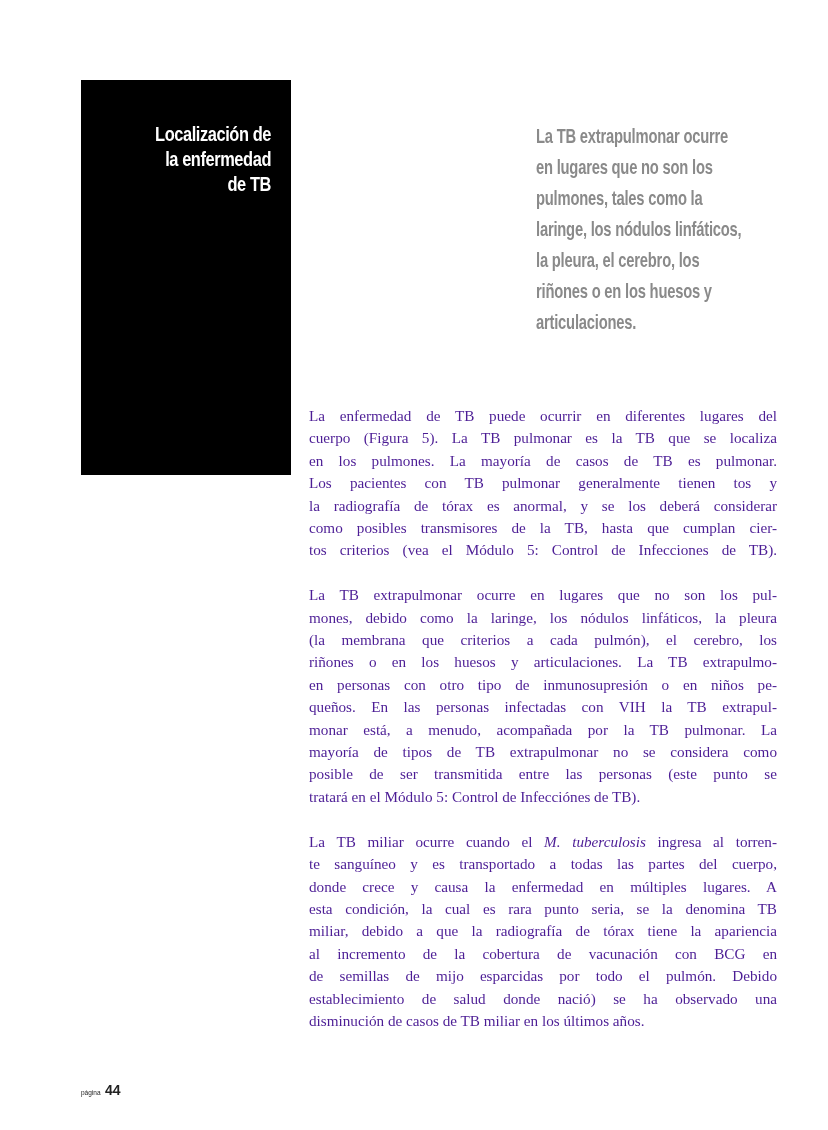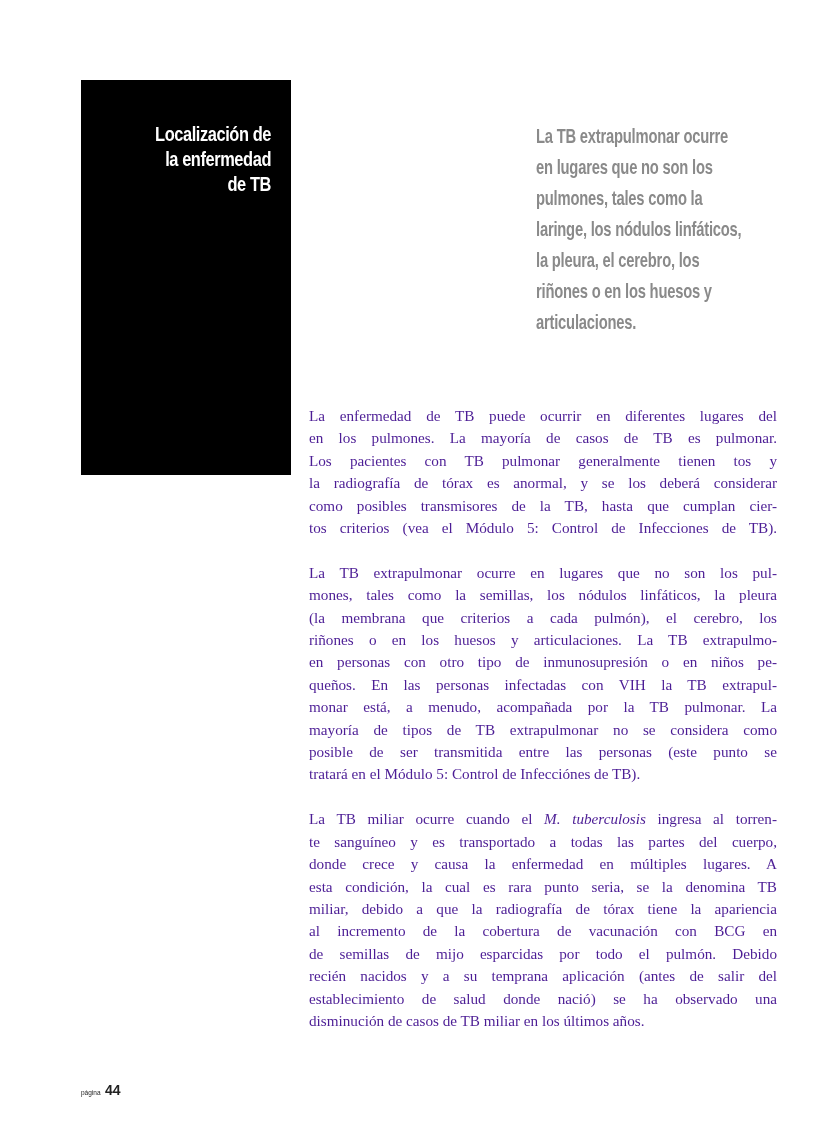--- a/index.html
+++ b/index.html
@@ -57,47 +57,47 @@
   <span>pulmones, tales como la</span>
   <span>laringe, los nódulos linfáticos,</span>
   <span>la pleura, el cerebro, los</span>
   <span>riñones o en los huesos y</span>
   <span>articulaciones.</span>
 </div>
 
 <div class="body-text">
   <p>
     <span class="line">La enfermedad de TB puede ocurrir en diferentes lugares del</span>
+    <span class="line">cuerpo (Figura 5). La TB pulmonar es la TB que se localiza</span>
     <span class="line">en los pulmones. La mayoría de casos de TB es pulmonar.</span>
     <span class="line">Los pacientes con TB pulmonar generalmente tienen tos y</span>
     <span class="line">la radiografía de tórax es anormal, y se los deberá considerar</span>
     <span class="line">como posibles transmisores de la TB, hasta que cumplan cier-</span>
     <span class="line">tos criterios (vea el Módulo 5: Control de Infecciones de TB).</span>
   </p>
   <p>
     <span class="line">La TB extrapulmonar ocurre en lugares que no son los pul-</span>
-    <span class="line">mones, tales como la semillas, los nódulos linfáticos, la pleura</span>
+    <span class="line">mones, debido como la laringe, los nódulos linfáticos, la pleura</span>
     <span class="line">(la membrana que criterios a cada pulmón), el cerebro, los</span>
     <span class="line">riñones o en los huesos y articulaciones. La TB extrapulmo-</span>
     <span class="line">en personas con otro tipo de inmunosupresión o en niños pe-</span>
     <span class="line">queños. En las personas infectadas con VIH la TB extrapul-</span>
     <span class="line">monar está, a menudo, acompañada por la TB pulmonar. La</span>
     <span class="line">mayoría de tipos de TB extrapulmonar no se considera como</span>
     <span class="line">posible de ser transmitida entre las personas (este punto se</span>
     <span class="line last">tratará en el Módulo 5: Control de Infecciónes de TB).</span>
   </p>
   <p>
     <span class="line"><span>La TB miliar ocurre cuando el </span><em>M. tuberculosis</em><span> ingresa al torren-</span></span>
     <span class="line">te sanguíneo y es transportado a todas las partes del cuerpo,</span>
     <span class="line">donde crece y causa la enfermedad en múltiples lugares. A</span>
     <span class="line">esta condición, la cual es rara punto seria, se la denomina TB</span>
     <span class="line">miliar, debido a que la radiografía de tórax tiene la apariencia</span>
     <span class="line">al incremento de la cobertura de vacunación con BCG en</span>
     <span class="line">de semillas de mijo esparcidas por todo el pulmón. Debido</span>
-    <span class="line">recién nacidos y a su temprana aplicación (antes de salir del</span>
     <span class="line">establecimiento de salud donde nació) se ha observado una</span>
     <span class="line last">disminución de casos de TB miliar en los últimos años.</span>
   </p>
 </div>
 
 <div class="page-number">
   <span class="label">página</span>
   <span class="num">44</span>
 </div>
 

